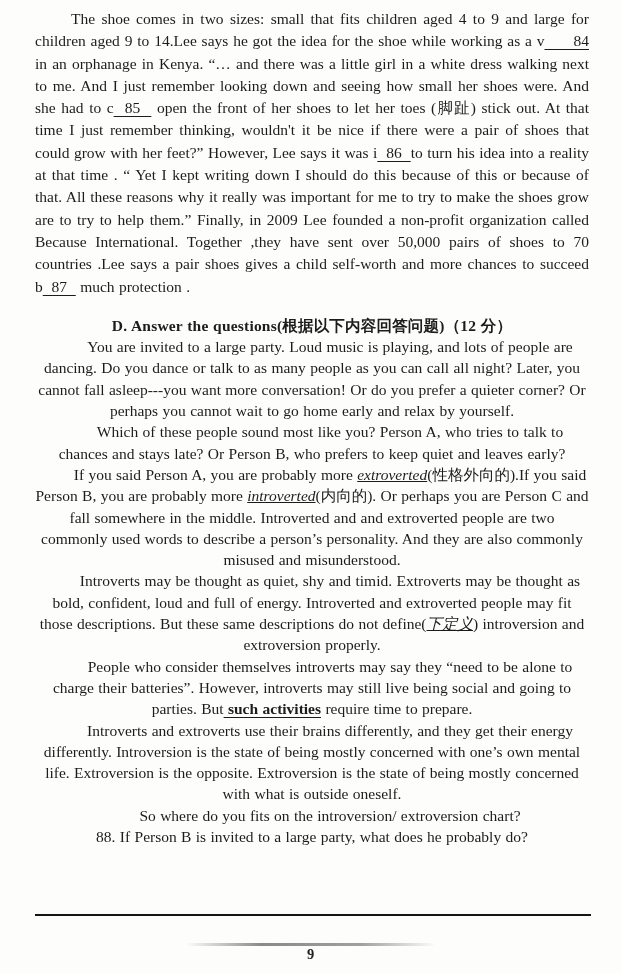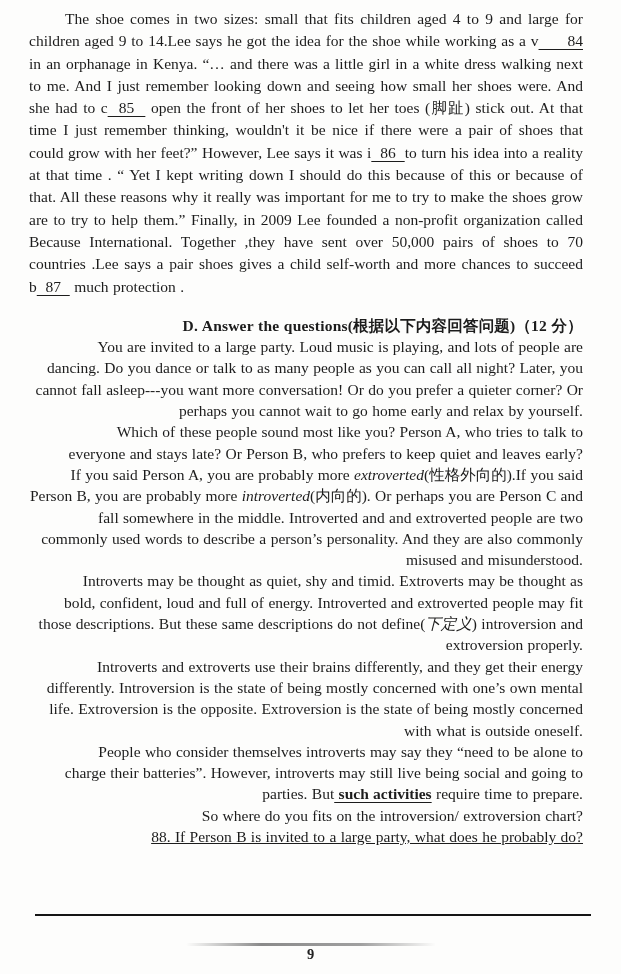--- a/index.html
+++ b/index.html
@@ -10,44 +10,44 @@
     overflow: hidden;
   }
   .page {
     position: relative;
     width: 621px; height: 974px;
     background: #fdfdfc;
     color: #1c1c1c;
   }
   .content {
     position: absolute;
-    top: 8px; left: 29px;
+    top: 8px; left: 35px;
     width: 554px;
   }
   p.para {
     margin: 0;
     font-size: 15.5px;
     line-height: 21.3px;
     text-indent: 36px;
-    text-align: right;
+    text-align: center;
     word-spacing: 0.5px;
   }
   p.para.justify {
     text-align: justify;
     line-height: 22.3px;
   }
   p.para.heading {
     font-weight: bold;
     text-indent: 0;
     margin-top: 17px;
     letter-spacing: 0.2px;
   }
-  p.para.no-indent { text-indent: 0; text-decoration: underline; }
+  p.para.no-indent { text-indent: 0; }
   .seg-blank { text-decoration: underline; text-underline-offset: 3px; }
-  .seg-italic { font-style: italic; }
+  .seg-italic { font-style: italic; text-decoration: underline; }
   .seg-bold-underline { font-weight: bold; text-decoration: underline; text-underline-offset: 3px; }
   .footer-rule {
     position: absolute;
     left: 35px; right: 30px;
     top: 914px; height: 2px;
     background: #151515;
   }
   .deco-line {
     position: absolute;
     left: 50%; top: 943px;
@@ -66,24 +66,24 @@
   }
 </style>
 </head>
 <body>
 
 <div class="page">
   <div class="content">
       <p class="para justify"><span>The shoe comes in two sizes: small that fits children aged 4 to 9 and large for children aged 9 to 14.Lee says he got the idea for the shoe while working as a v</span><span class="seg-blank">&nbsp;&nbsp;&nbsp;&nbsp;&nbsp;&nbsp;84</span><span> in an orphanage in Kenya. “… and there was a little girl in a white dress walking next to me. And I just remember looking down and seeing how small her shoes were. And she had to c</span><span class="seg-blank">&nbsp;&nbsp;85&nbsp;&nbsp;</span><span>&nbsp;open the front of her shoes to let her toes (脚趾) stick out. At that time I just remember thinking, wouldn't it be nice if there were a pair of shoes that could grow with her feet?” However, Lee says it was i</span><span class="seg-blank">&nbsp;&nbsp;86&nbsp;&nbsp;</span><span>to turn his idea into a reality at that time . “ Yet I kept writing down I should do this because of this or because of that. All these reasons why it really was important for me to try to make the shoes grow are to try to help them.” Finally, in 2009 Lee founded a non-profit organization called Because International. Together ,they have sent over 50,000 pairs of shoes to 70 countries .Lee says a pair shoes gives a child self-worth and more chances to succeed b</span><span class="seg-blank">&nbsp;&nbsp;87&nbsp;&nbsp;</span><span> much protection .</span></p>
       <p class="para heading"><span>D. Answer the questions(根据以下内容回答问题)（12 分）</span></p>
       <p class="para"><span>You are invited to a large party. Loud music is playing, and lots of people are dancing. Do you dance or talk to as many people as you can call all night? Later, you cannot fall asleep---you want more conversation! Or do you prefer a quieter corner? Or perhaps you cannot wait to go home early and relax by yourself.</span></p>
-      <p class="para"><span>Which of these people sound most like you? Person A, who tries to talk to everyone and stays late? Or Person B, who prefers to keep quiet and leaves early?</span></p>
+      <p class="para"><span>Which of these people sound most like you? Person A, who tries to talk to chances and stays late? Or Person B, who prefers to keep quiet and leaves early?</span></p>
       <p class="para"><span>If you said Person A, you are probably more </span><span class="seg-italic">extroverted</span><span>(性格外向的).If you said Person B, you are probably more </span><span class="seg-italic">introverted</span><span>(内向的). Or perhaps you are Person C and fall somewhere in the middle. Introverted and and extroverted people are two commonly used words to describe a person’s personality. And they are also commonly misused and misunderstood.</span></p>
       <p class="para"><span>Introverts may be thought as quiet, shy and timid. Extroverts may be thought as bold, confident, loud and full of energy. Introverted and extroverted people may fit those descriptions. But these same descriptions do not define(</span><span class="seg-italic">下定义</span><span>) introversion and extroversion properly.</span></p>
+      <p class="para"><span>People who consider themselves introverts may say they “need to be alone to charge their batteries”. However, introverts may still live being social and going to parties. But</span><span class="seg-bold-underline">&nbsp;such activities</span><span> require time to prepare.</span></p>
       <p class="para"><span>Introverts and extroverts use their brains differently, and they get their energy differently. Introversion is the state of being mostly concerned with one’s own mental life. Extroversion is the opposite. Extroversion is the state of being mostly concerned with what is outside oneself.</span></p>
-      <p class="para"><span>People who consider themselves introverts may say they “need to be alone to charge their batteries”. However, introverts may still live being social and going to parties. But</span><span class="seg-bold-underline">&nbsp;such activities</span><span> require time to prepare.</span></p>
       <p class="para"><span>So where do you fits on the introversion/ extroversion chart?</span></p>
       <p class="para no-indent"><span>88. If Person B is invited to a large party, what does he probably do?</span></p>
     </div>
   <div class="footer-rule"></div>
   <div class="deco-line"></div>
   <div class="page-number">9</div>
 </div>
 
 </body></html>

